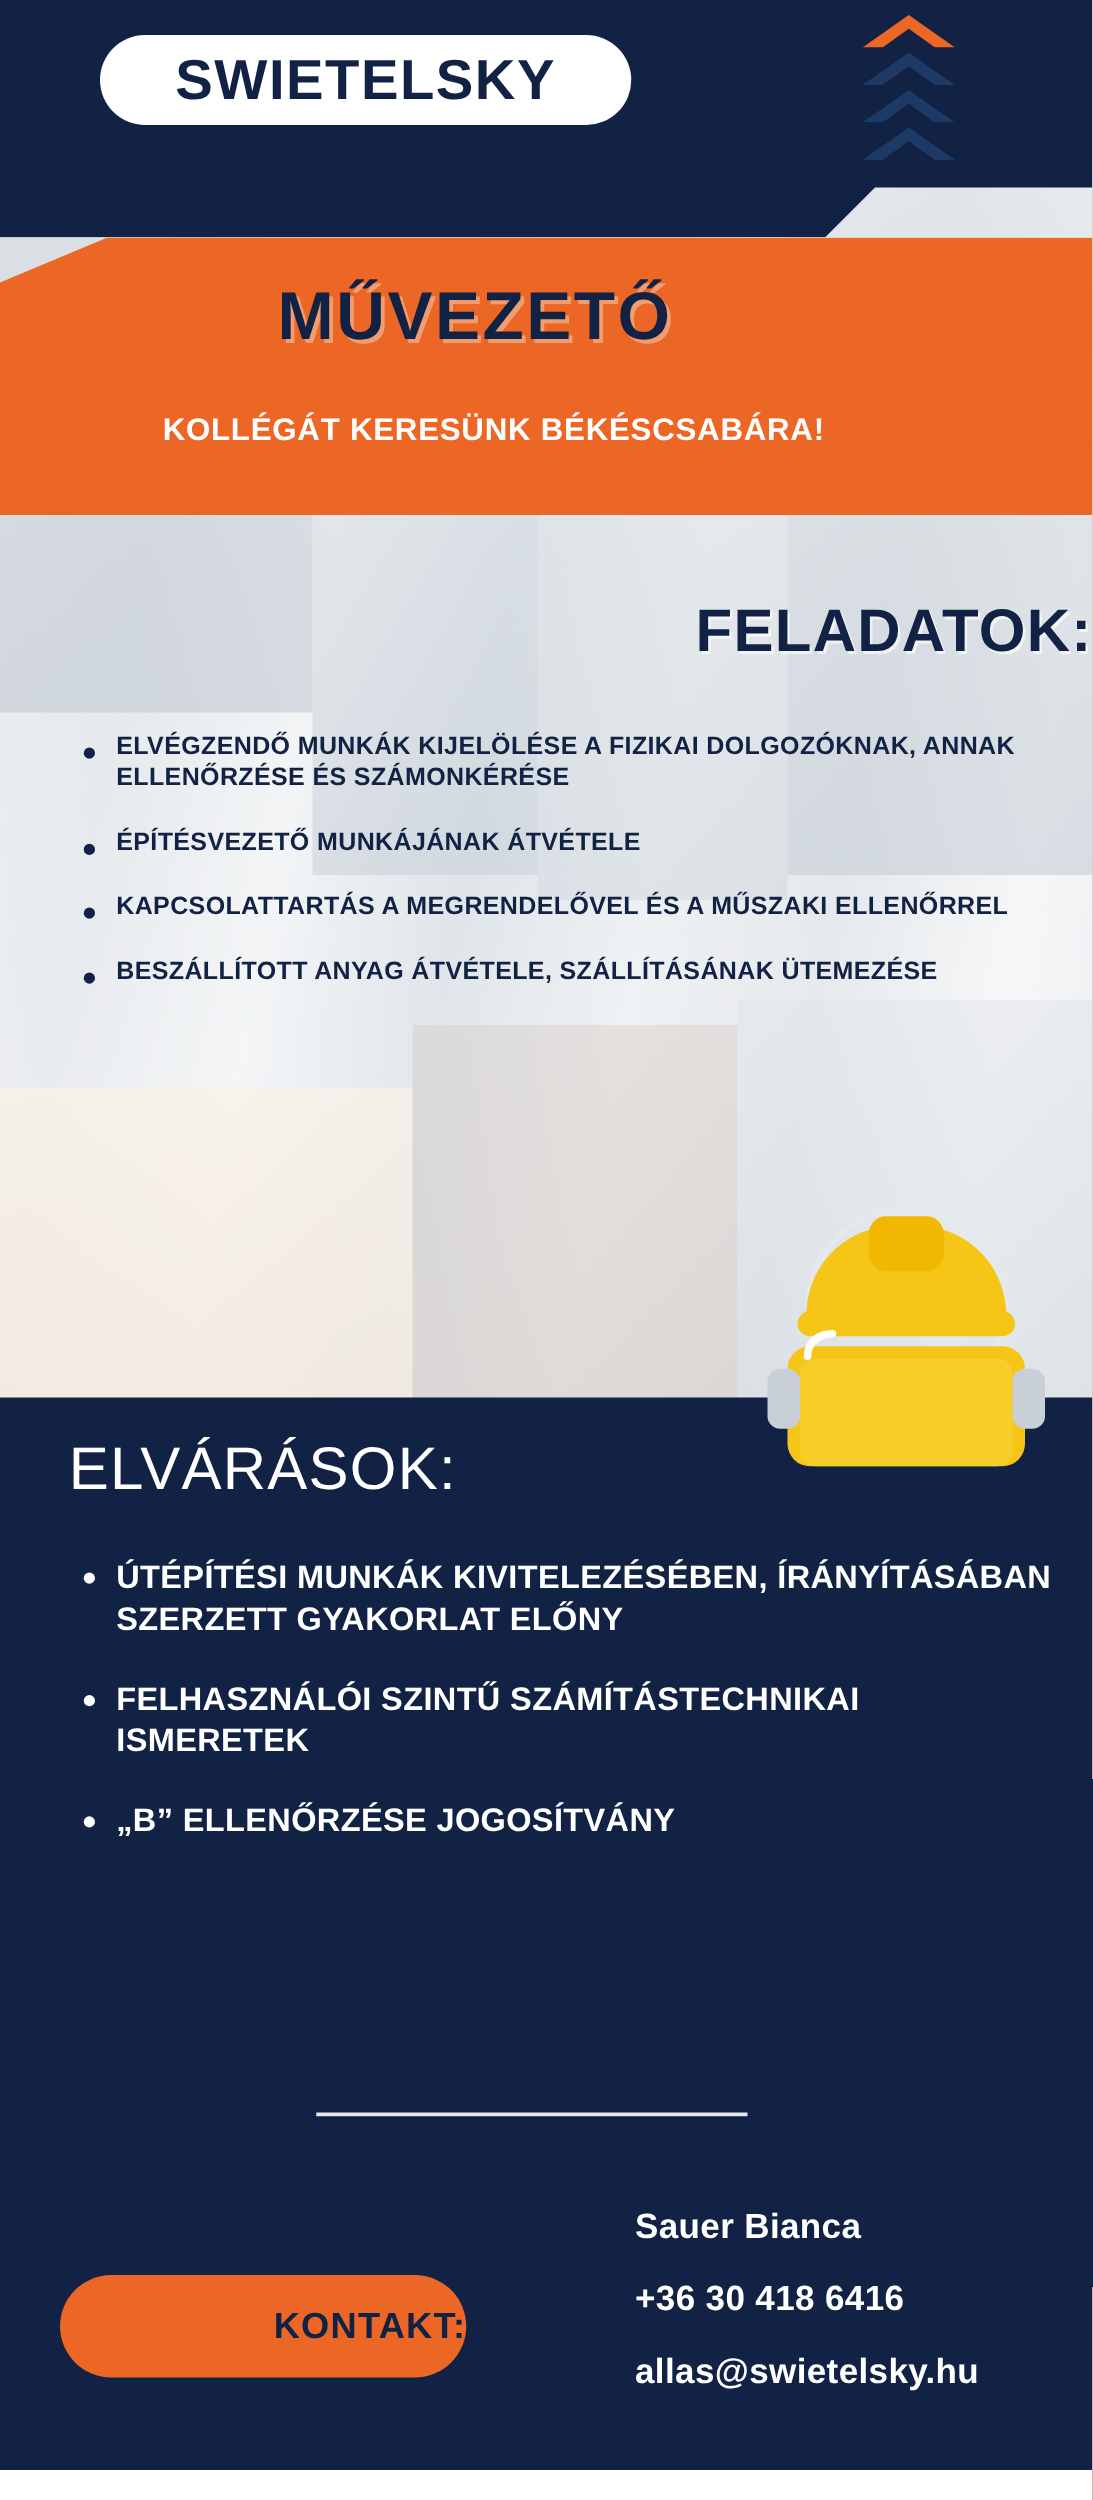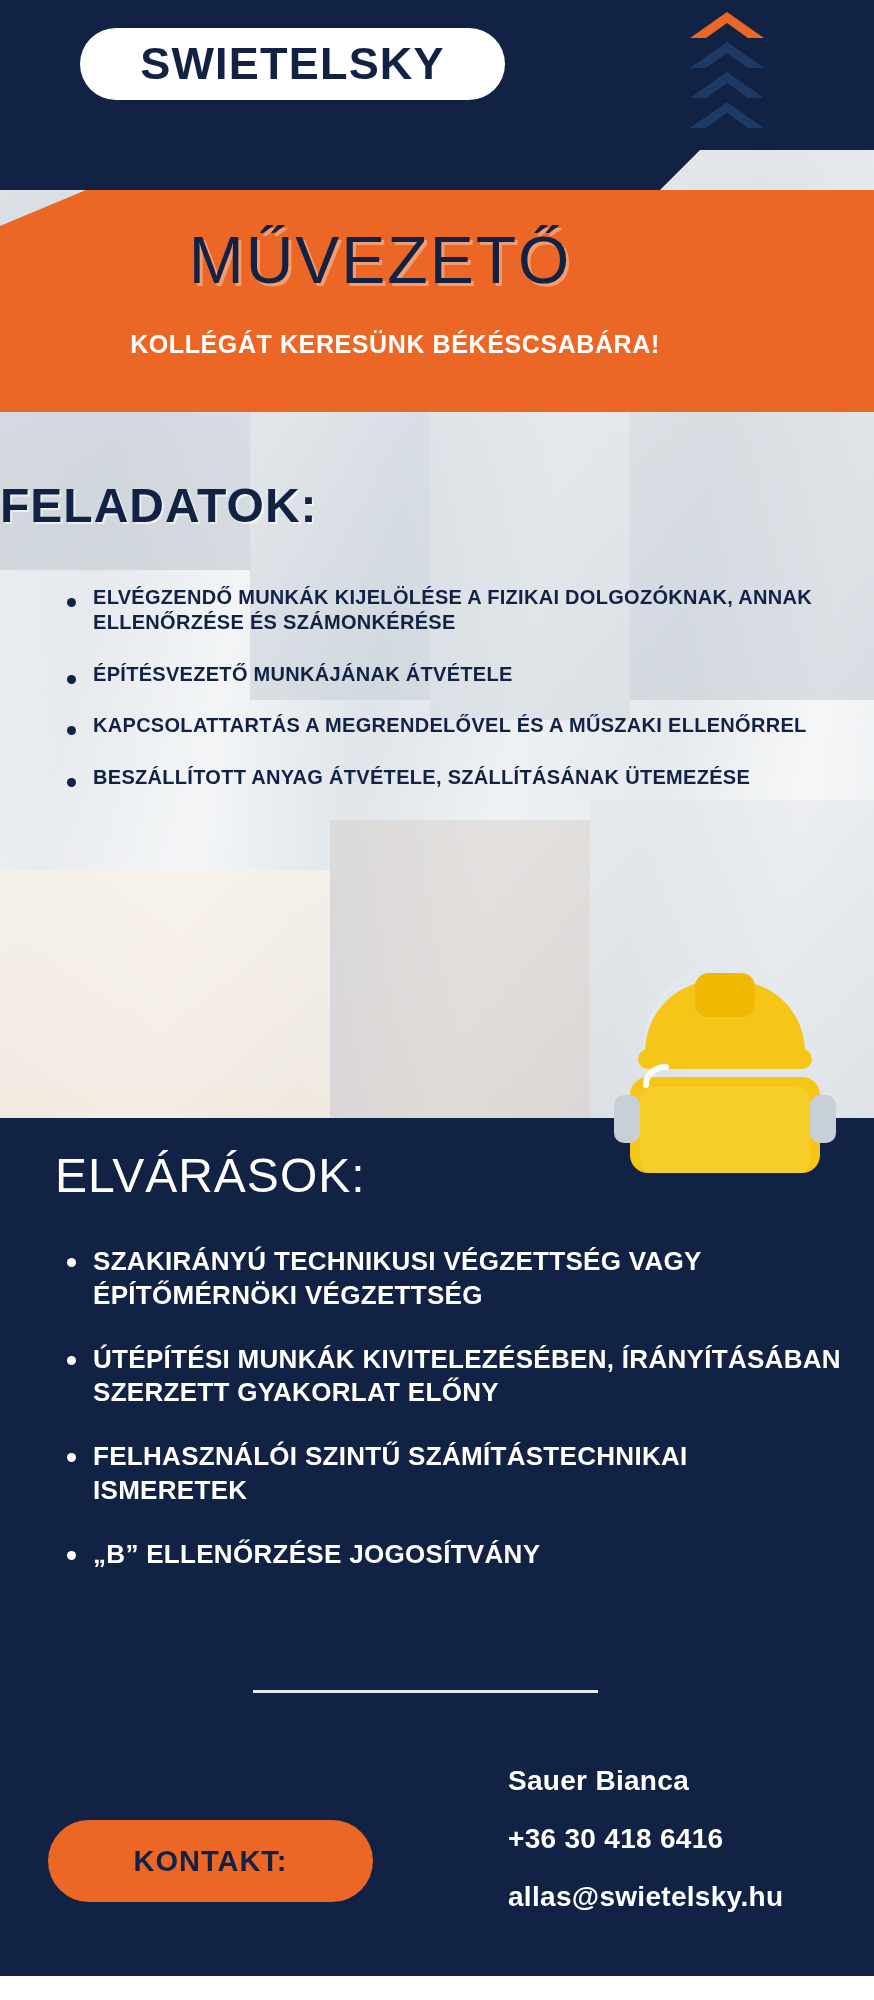--- a/index.html
+++ b/index.html
@@ -117,43 +117,43 @@
     width: 874px;
     height: 222px;
     background: #ec6726;
     clip-path: polygon(86px 0, 874px 0, 874px 222px, 0 222px, 0 36px);
   }
   .job-title {
     position: absolute;
     left: 0; top: 222px;
     width: 760px;
     text-align: center;
-    font-size: 66px;
-    font-weight: normal;
+    font-size: 54px;
+    font-weight: bold;
     letter-spacing: 2px;
     color: #112244;
     text-shadow: 3px 3px 0 rgba(255,255,255,0.35);
   }
   .job-sub {
     position: absolute;
     left: 0; top: 330px;
     width: 790px;
     text-align: center;
     font-size: 25px;
     font-weight: bold;
     letter-spacing: 0.6px;
     color: #ffffff;
   }
 
   
   .tasks-heading {
     position: absolute;
     left: 0; top: 478px;
     width: 874px;
-    text-align: left;
+    text-align: right;
     font-size: 48px;
     font-weight: bold;
     letter-spacing: 1px;
     color: #112244;
     text-shadow: 2px 2px 0 rgba(255,255,255,0.6);
   }
   .tasks-list {
     position: absolute;
     left: 55px; top: 585px;
     width: 800px;
@@ -250,21 +250,21 @@
   .kontakt-pill {
     position: absolute;
     left: 48px;
     top: 1820px;
     width: 325px;
     height: 82px;
     background: #ec6726;
     border-radius: 41px;
     display: flex;
     align-items: center;
-    justify-content: center;
+    justify-content: flex-end;
   }
   .kontakt-pill span {
     font-size: 29px;
     font-weight: bold;
     letter-spacing: 1px;
     color: #112244;
   }
   .contact-block {
     position: absolute;
     left: 482px;
@@ -354,21 +354,20 @@
       <rect x="30" y="132" width="190" height="96" rx="18" fill="#f5c518"></rect>
       <rect x="40" y="142" width="170" height="86" rx="12" fill="#f7cd2a"></rect>
       <rect x="14" y="150" width="26" height="48" rx="10" fill="#c9cfd6"></rect>
       <rect x="210" y="150" width="26" height="48" rx="10" fill="#c9cfd6"></rect>
       <path d="M46 140 C46 128 56 122 66 122" fill="none" stroke="#ffffff" stroke-width="6" stroke-linecap="round"></path>
     </svg>
   </div>
 
   <div class="req-heading">ELVÁRÁSOK:</div>
   <ul class="req-list">
-    <li>SZAKIRÁNYÚ TECHNIKUSI VÉGZETTSÉG VAGY ÉPÍTŐMÉRNÖKI VÉGZETTSÉG</li>
     <li>ÚTÉPÍTÉSI MUNKÁK KIVITELEZÉSÉBEN, ÍRÁNYÍTÁSÁBAN SZERZETT GYAKORLAT ELŐNY</li>
     <li>FELHASZNÁLÓI SZINTŰ SZÁMÍTÁSTECHNIKAI ISMERETEK</li>
     <li>„B” ELLENŐRZÉSE JOGOSÍTVÁNY</li>
   </ul>
 
   <div class="divider"></div>
 
   <div class="kontakt-pill">
     <span>KONTAKT:</span>
   </div>

